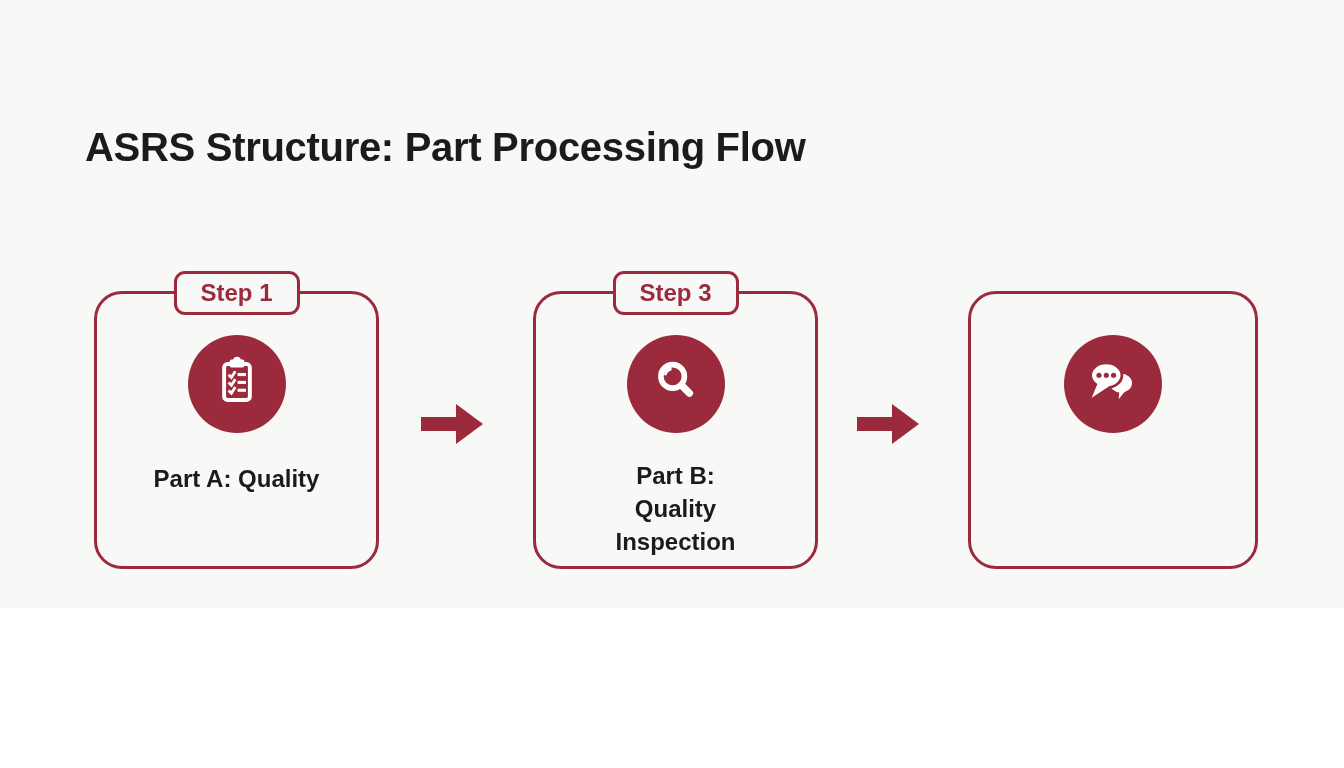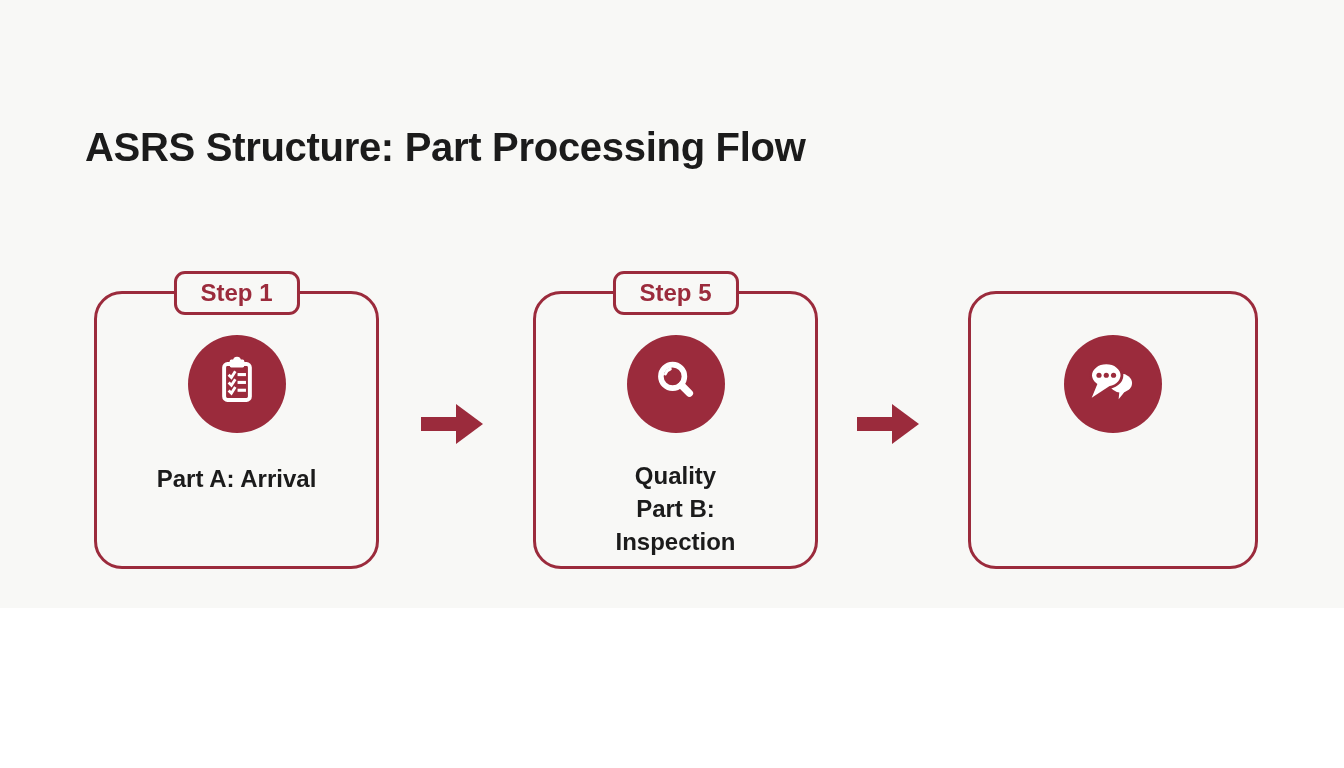--- a/index.html
+++ b/index.html
@@ -105,45 +105,45 @@
           <polyline points="35,37 40,42 47,31" fill="none" stroke="#FFFFFF" stroke-width="5"></polyline>
           <rect x="51" y="34" width="15" height="5.5" fill="#FFFFFF"></rect>
           <polyline points="35,51 40,56 47,45" fill="none" stroke="#FFFFFF" stroke-width="5"></polyline>
           <rect x="51" y="48" width="15" height="5.5" fill="#FFFFFF"></rect>
           <polyline points="35,65 40,70 47,59" fill="none" stroke="#FFFFFF" stroke-width="5"></polyline>
           <rect x="51" y="62" width="15" height="5.5" fill="#FFFFFF"></rect>
         </svg>
       </span>
     </div>
     <div class="label label-1">
-      <div><span class="line">Part A: Arrival</span></div>
+      <div><span class="line">Part A: Quality</span></div>
     </div>
   </div>
 
   <div class="arrow arrow-1">
     <svg viewBox="0 0 62 42" width="62" height="42" aria-hidden="true">
       <rect class="fill-accent" x="0" y="14" width="35" height="14"></rect>
       <polygon class="fill-accent" points="35,1 62,21 35,41"></polygon>
     </svg>
   </div>
 
   <div class="step-box box-2">
-    <div class="badge">Step 5</div>
+    <div class="badge">Step 3</div>
     <div class="icon-circle">
       <span>
         <svg viewBox="0 0 100 100" width="56" height="56" aria-hidden="true">
           <circle cx="44" cy="40" r="21" fill="none" stroke="#FFFFFF" stroke-width="10"></circle>
           <line x1="60" y1="56" x2="74" y2="70" stroke="#FFFFFF" stroke-width="13" stroke-linecap="round"></line>
           <path d="M 31,36 A 13,13 0 0 1 40,27" fill="none" stroke="#FFFFFF" stroke-width="5" stroke-linecap="round"></path>
         </svg>
       </span>
     </div>
     <div class="label label-2">
+      <div><span class="line">Part B:</span></div>
       <div><span class="line">Quality</span></div>
-      <div><span class="line">Part B:</span></div>
       <div><span class="line">Inspection</span></div>
     </div>
   </div>
 
   <div class="arrow arrow-2">
     <svg viewBox="0 0 62 42" width="62" height="42" aria-hidden="true">
       <rect class="fill-accent" x="0" y="14" width="35" height="14"></rect>
       <polygon class="fill-accent" points="35,1 62,21 35,41"></polygon>
     </svg>
   </div>

